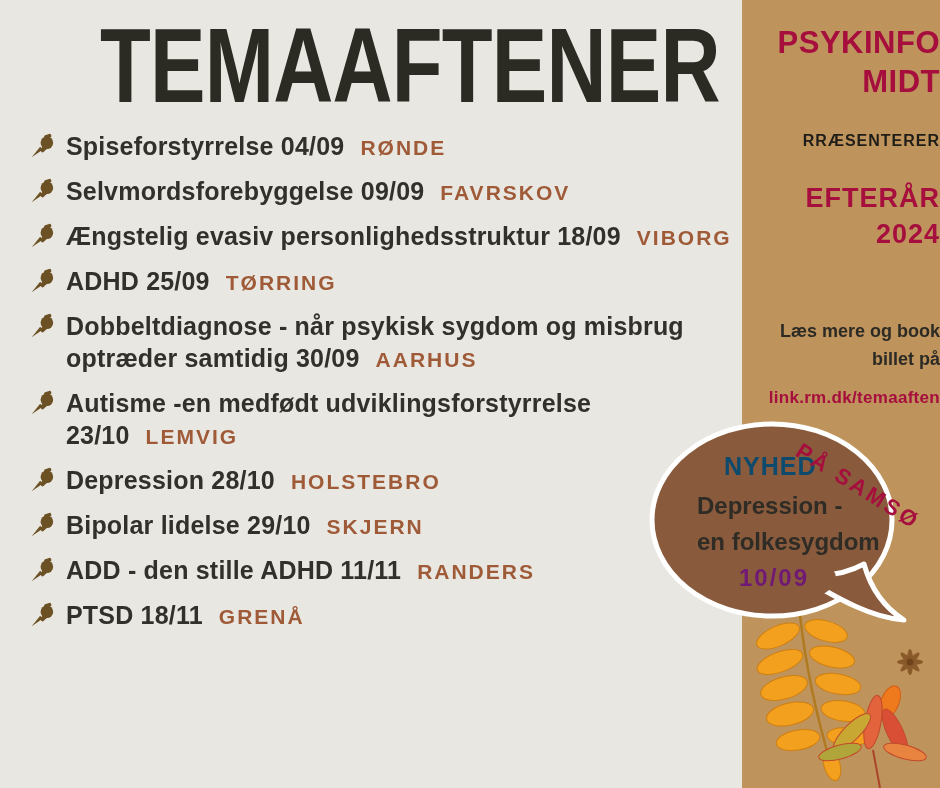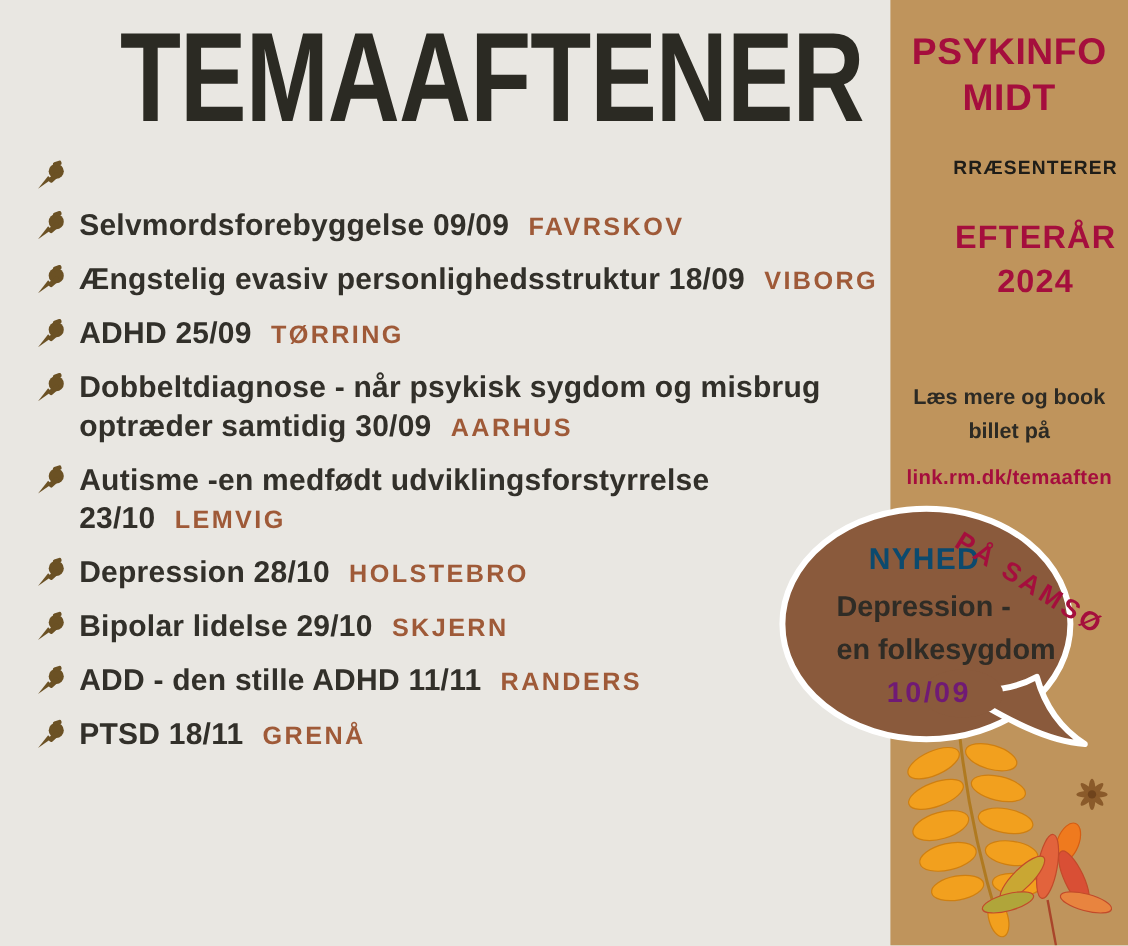--- a/index.html
+++ b/index.html
@@ -57,21 +57,21 @@
     font-weight:bold;
     font-size:21px;
     letter-spacing:2px;
     margin-left:16px;
   }
 
   
   .sidebar {
     width:198px; height:788px;
     background:var(--tan,#bf945c);
-    text-align:center;
+    text-align:right;
     position:relative;
   }
   .brand {
     margin-top:24px;
     font-size:31px;
     font-weight:bold;
     line-height:1.25;
     color:var(--crimson,#a50e3d);
     letter-spacing:0.5px;
   }
@@ -155,20 +155,21 @@
   <div class="events">
       <div class="event-row">
         <span class="pin">
           <svg width="27" height="27" viewBox="0 0 24 24" fill="#6b5124">
             <path d="M1.5 22.5 L9 13 L11.5 15.5 Z"></path>
             <circle cx="15" cy="9.5" r="5.6"></circle>
             <rect x="8.5" y="12.2" width="9" height="4" rx="1.5" transform="rotate(-42 13 14)"></rect>
             <rect x="12.5" y="2.2" width="6.5" height="3.4" rx="1.4" transform="rotate(-18 15.7 3.9)"></rect>
           </svg>
         </span>
+        <div class="event-text"><span class="etext">Spiseforstyrrelse 04/09</span><span class="eloc">RØNDE</span></div>
       </div>
       <div class="event-row">
         <span class="pin">
           <svg width="27" height="27" viewBox="0 0 24 24" fill="#6b5124">
             <path d="M1.5 22.5 L9 13 L11.5 15.5 Z"></path>
             <circle cx="15" cy="9.5" r="5.6"></circle>
             <rect x="8.5" y="12.2" width="9" height="4" rx="1.5" transform="rotate(-42 13 14)"></rect>
             <rect x="12.5" y="2.2" width="6.5" height="3.4" rx="1.4" transform="rotate(-18 15.7 3.9)"></rect>
           </svg>
         </span>

